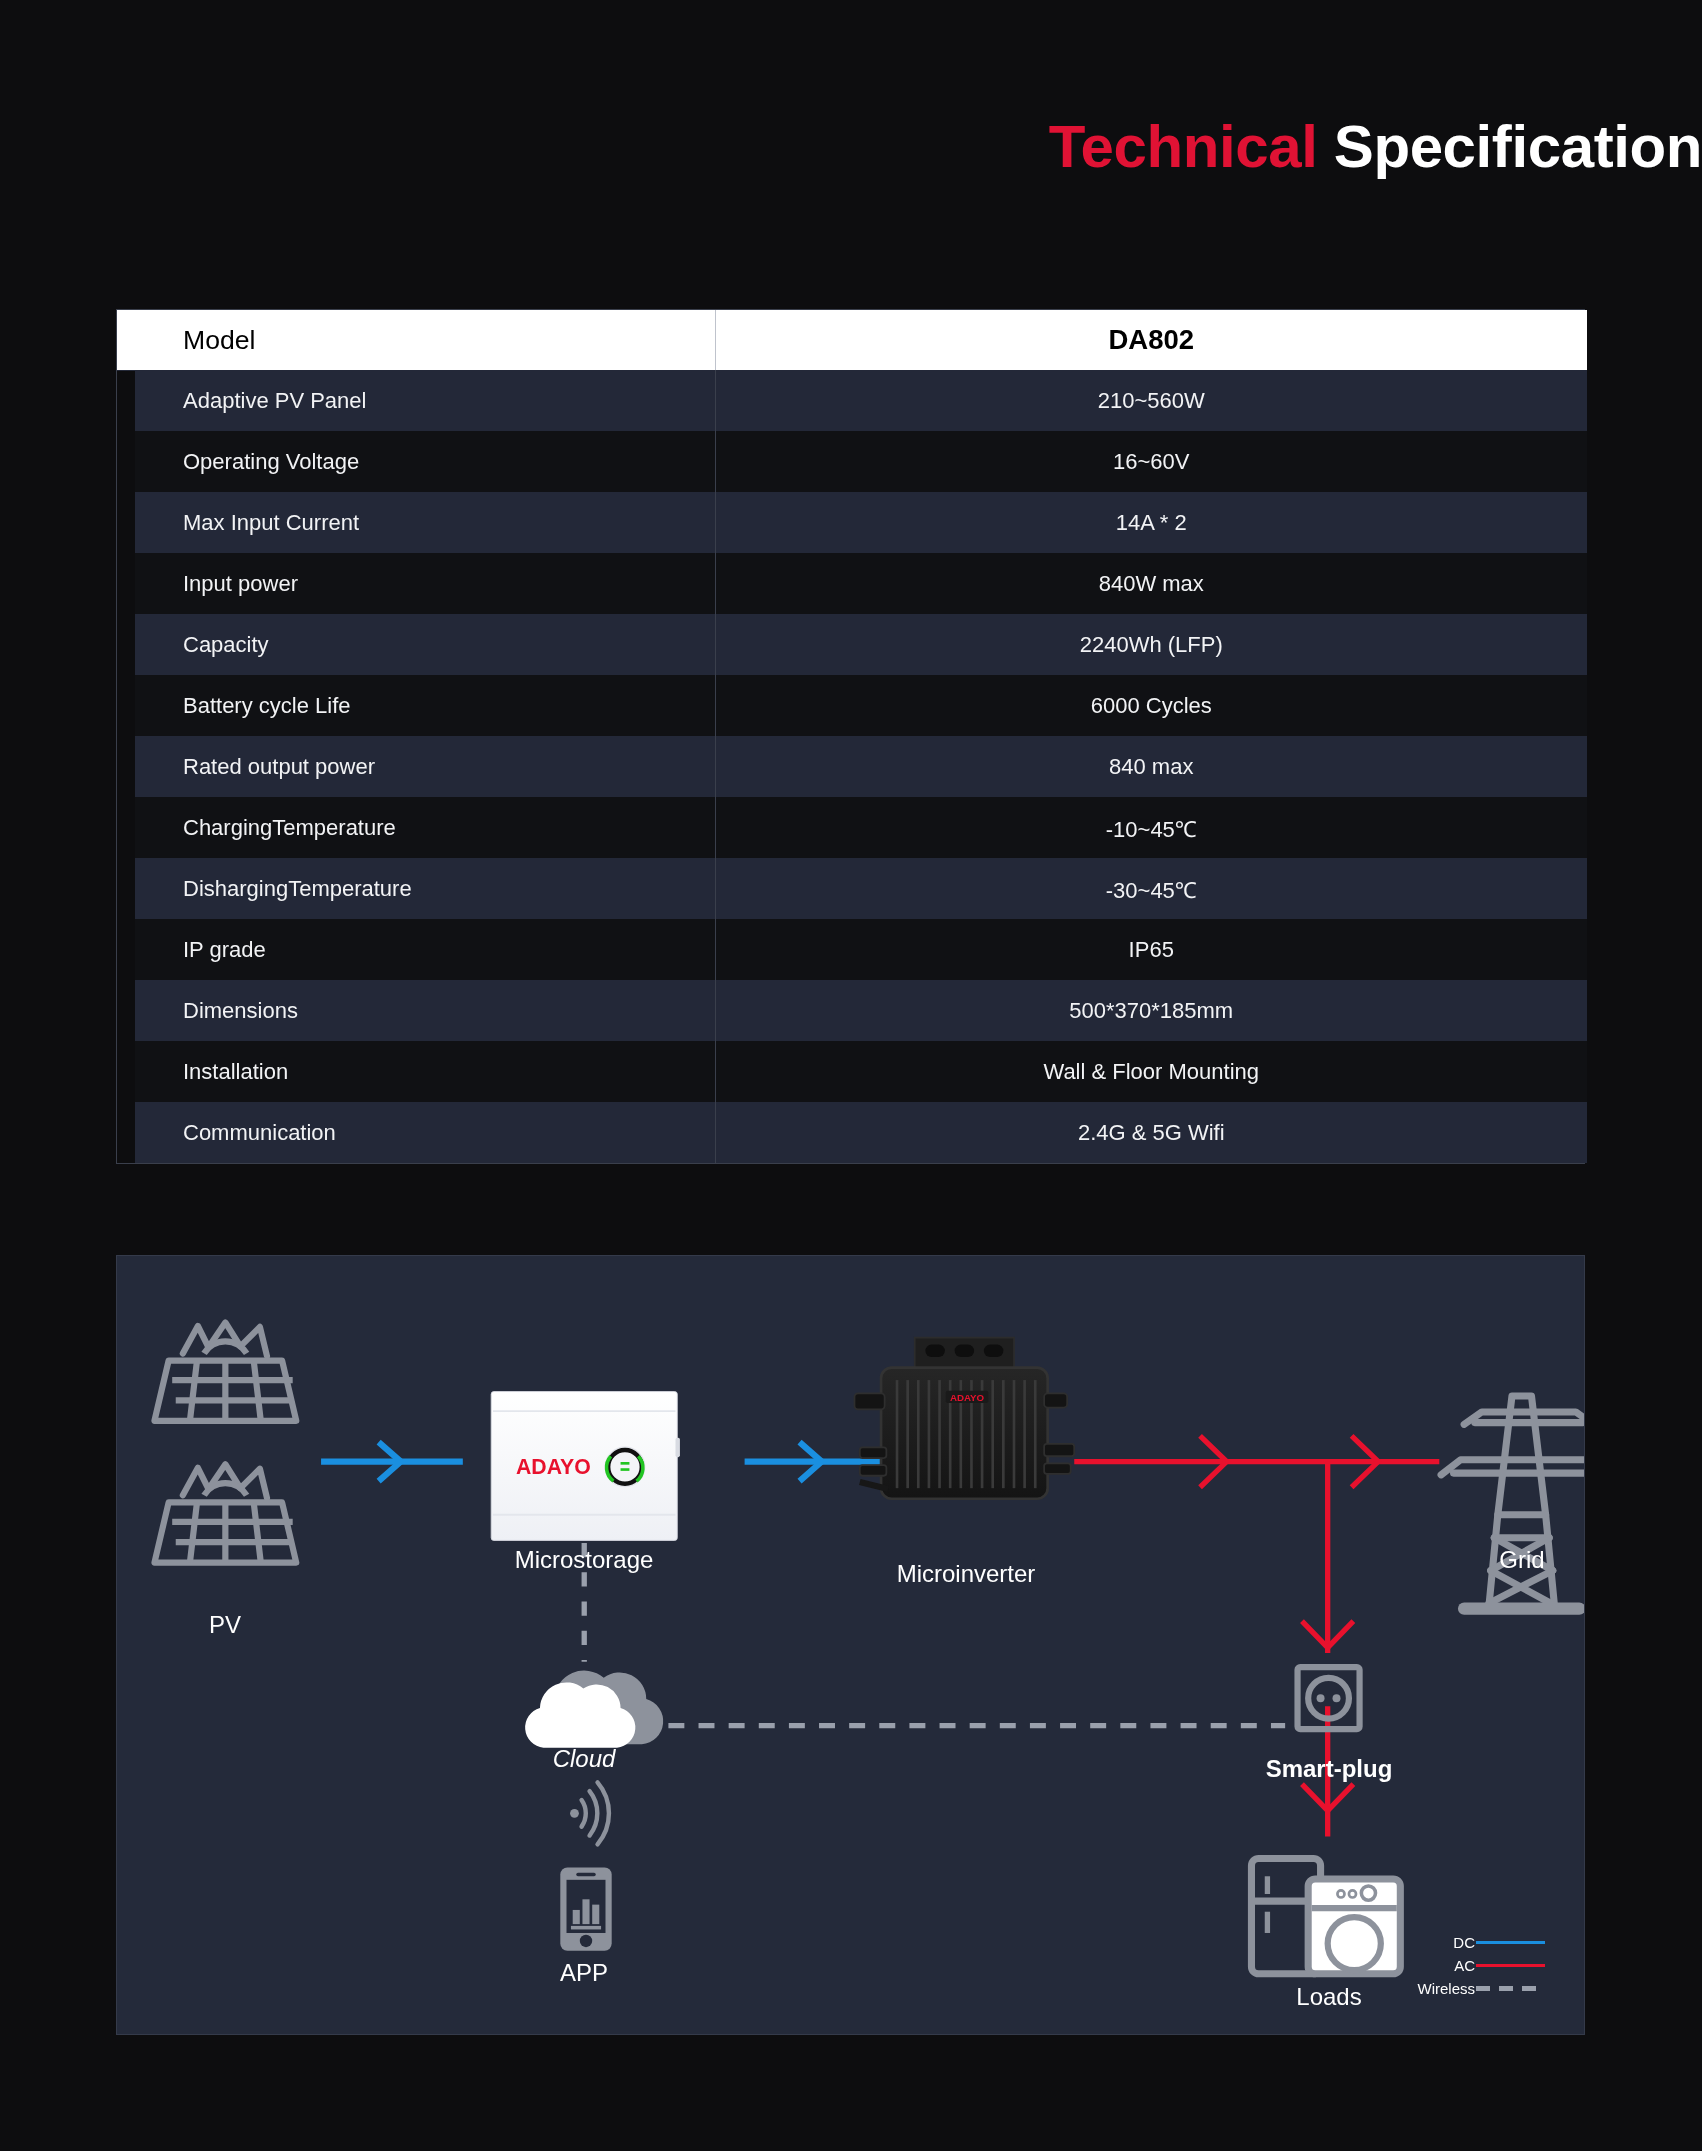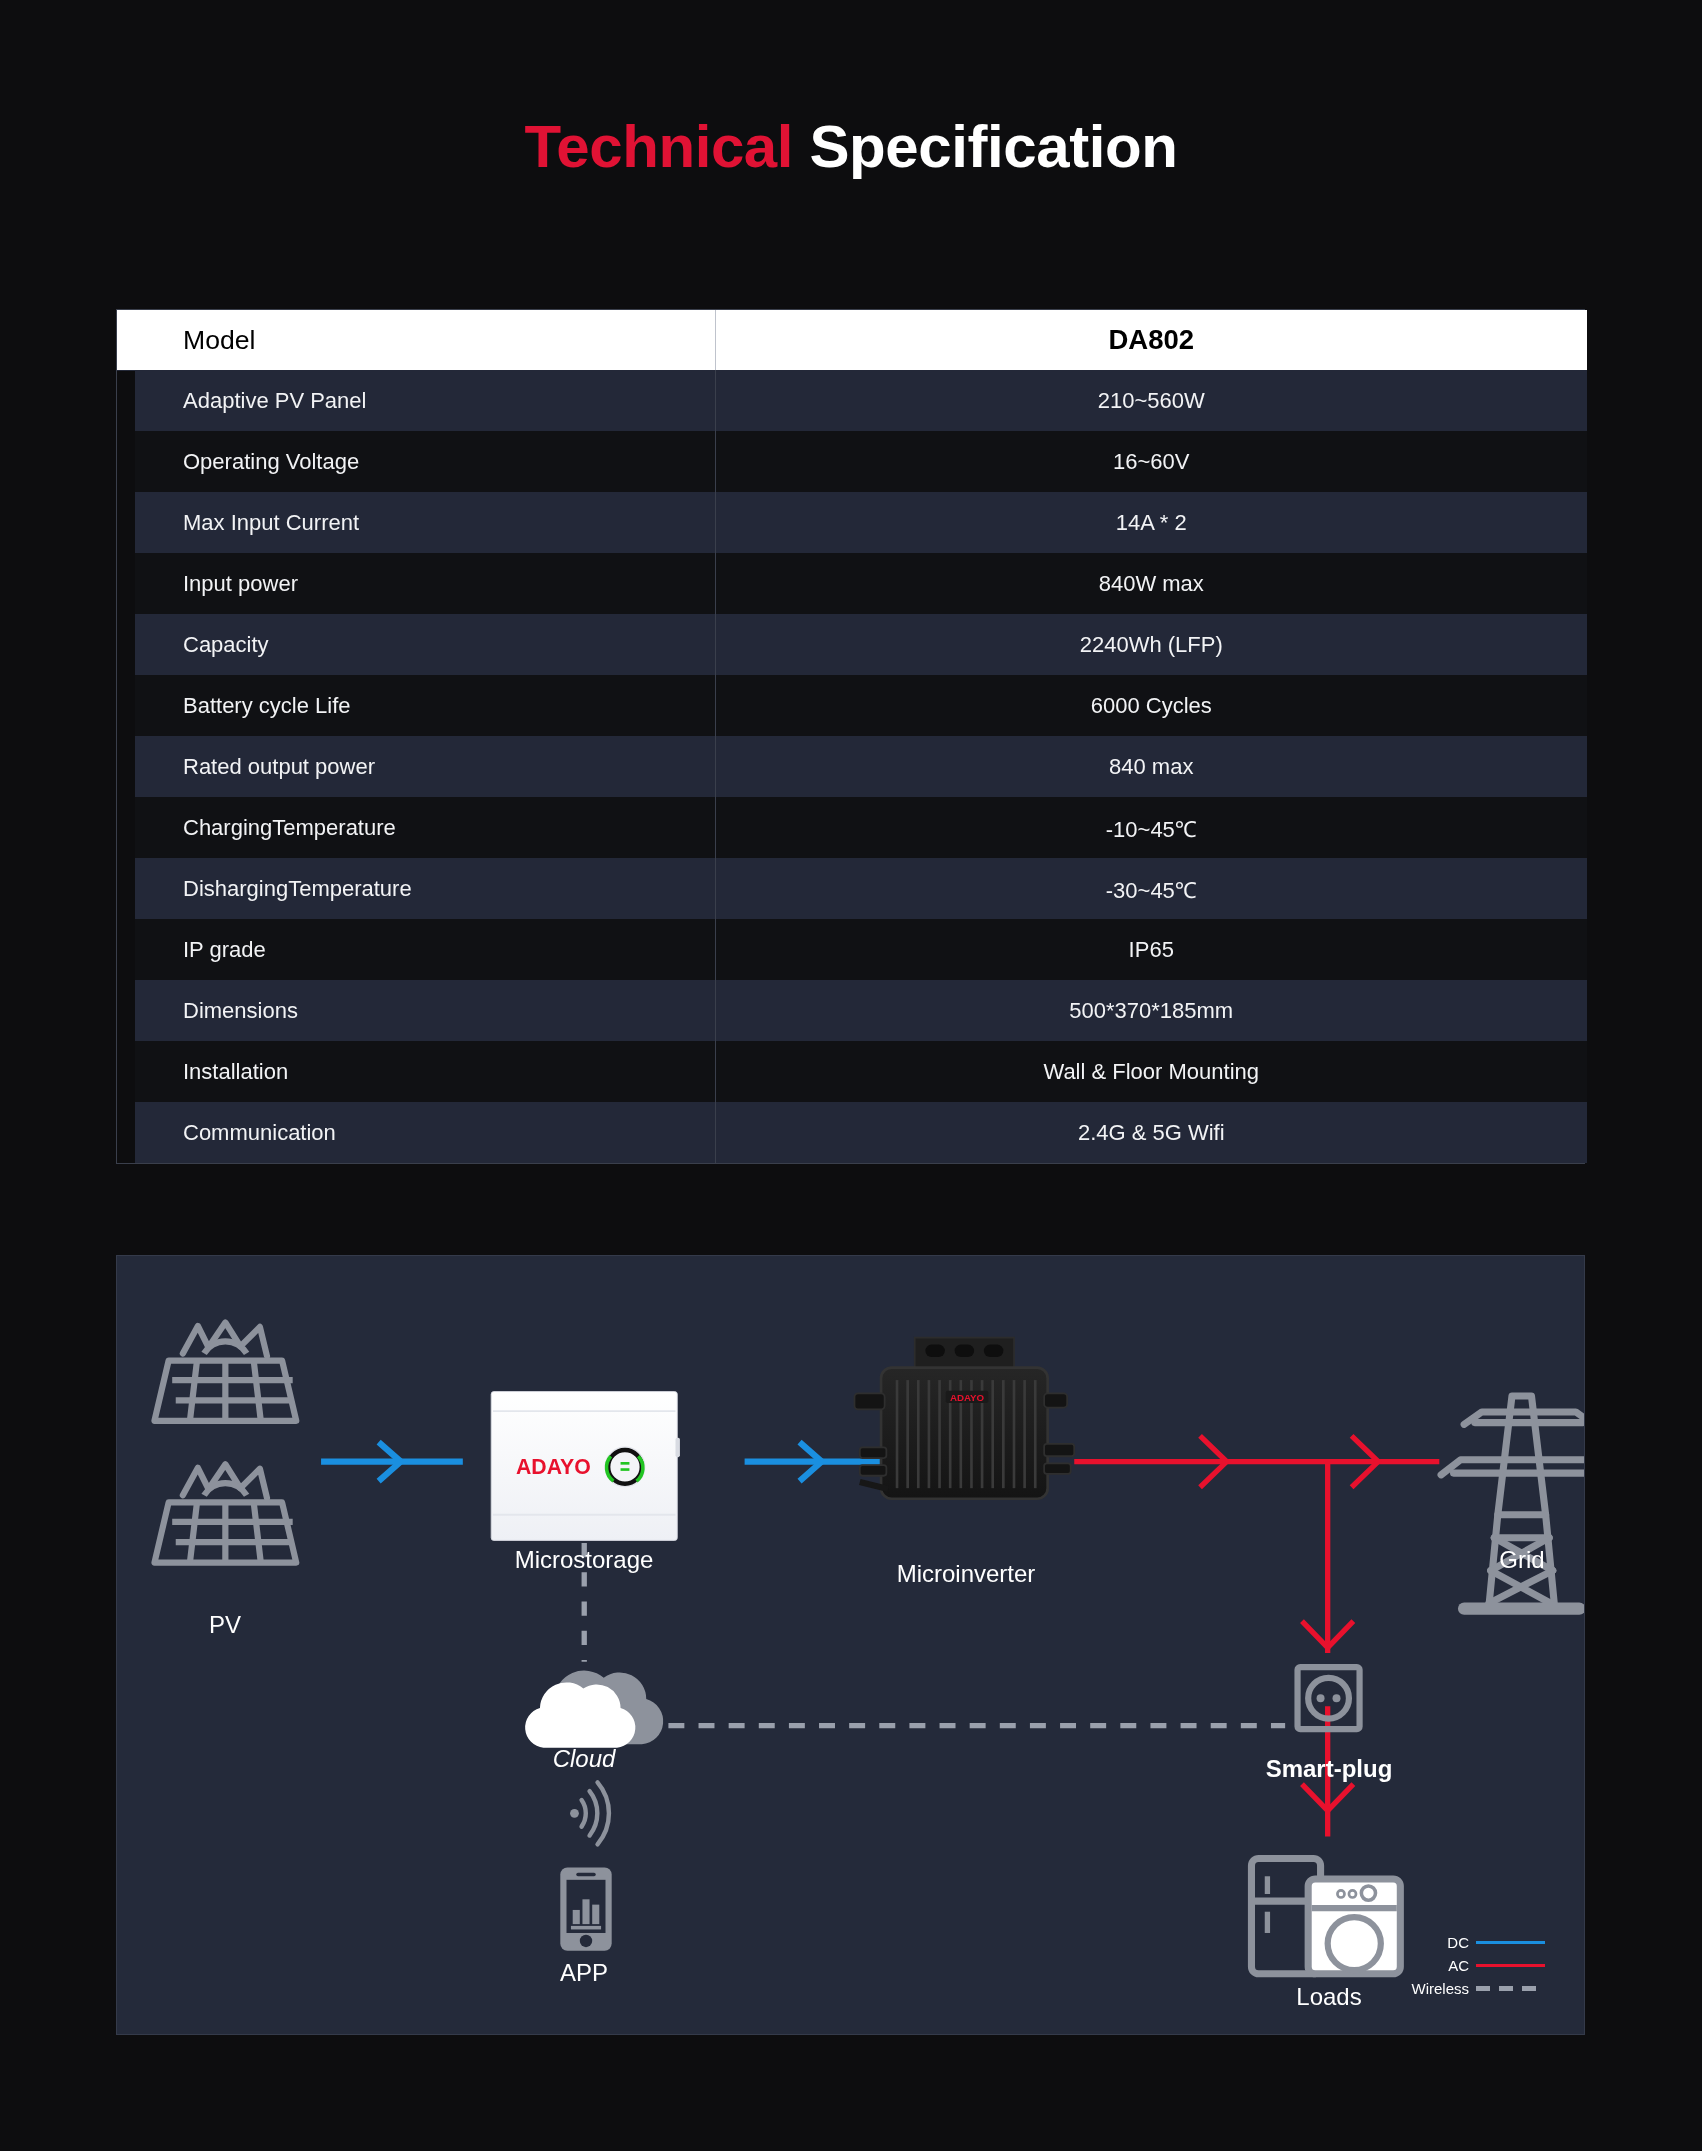--- a/index.html
+++ b/index.html
@@ -18,21 +18,21 @@
     height: 2151px;
     background: #0d0d0f;
   }
 
   
   .title-wrap {
     position: absolute;
     top: 117px;
     left: 0;
     width: 1702px;
-    text-align: center;
+    text-align: right;
   }
   .title {
     font-size: 60px;
     font-weight: bold;
     letter-spacing: -0.4px;
     line-height: 1;
     white-space: nowrap;
   }
   .title .accent { color: #e01234; }
   .title .plain  { color: #ffffff; }
@@ -128,21 +128,21 @@
   .legend {
     position: absolute;
     right: 39px;
     bottom: 34px;
     width: 177px;
   }
   .legend-row {
     display: flex;
     align-items: center;
     justify-content: flex-end;
-    gap: 7px;
+    gap: 1px;
     height: 23px;
   }
   .legend-text {
     color: #ffffff;
     font-size: 15px;
     font-weight: 300;
     white-space: nowrap;
   }
   .legend-line { width: 69px; height: 3.5px; display: block; }
   .legend-line.dc { background: #1a8fe0; }

